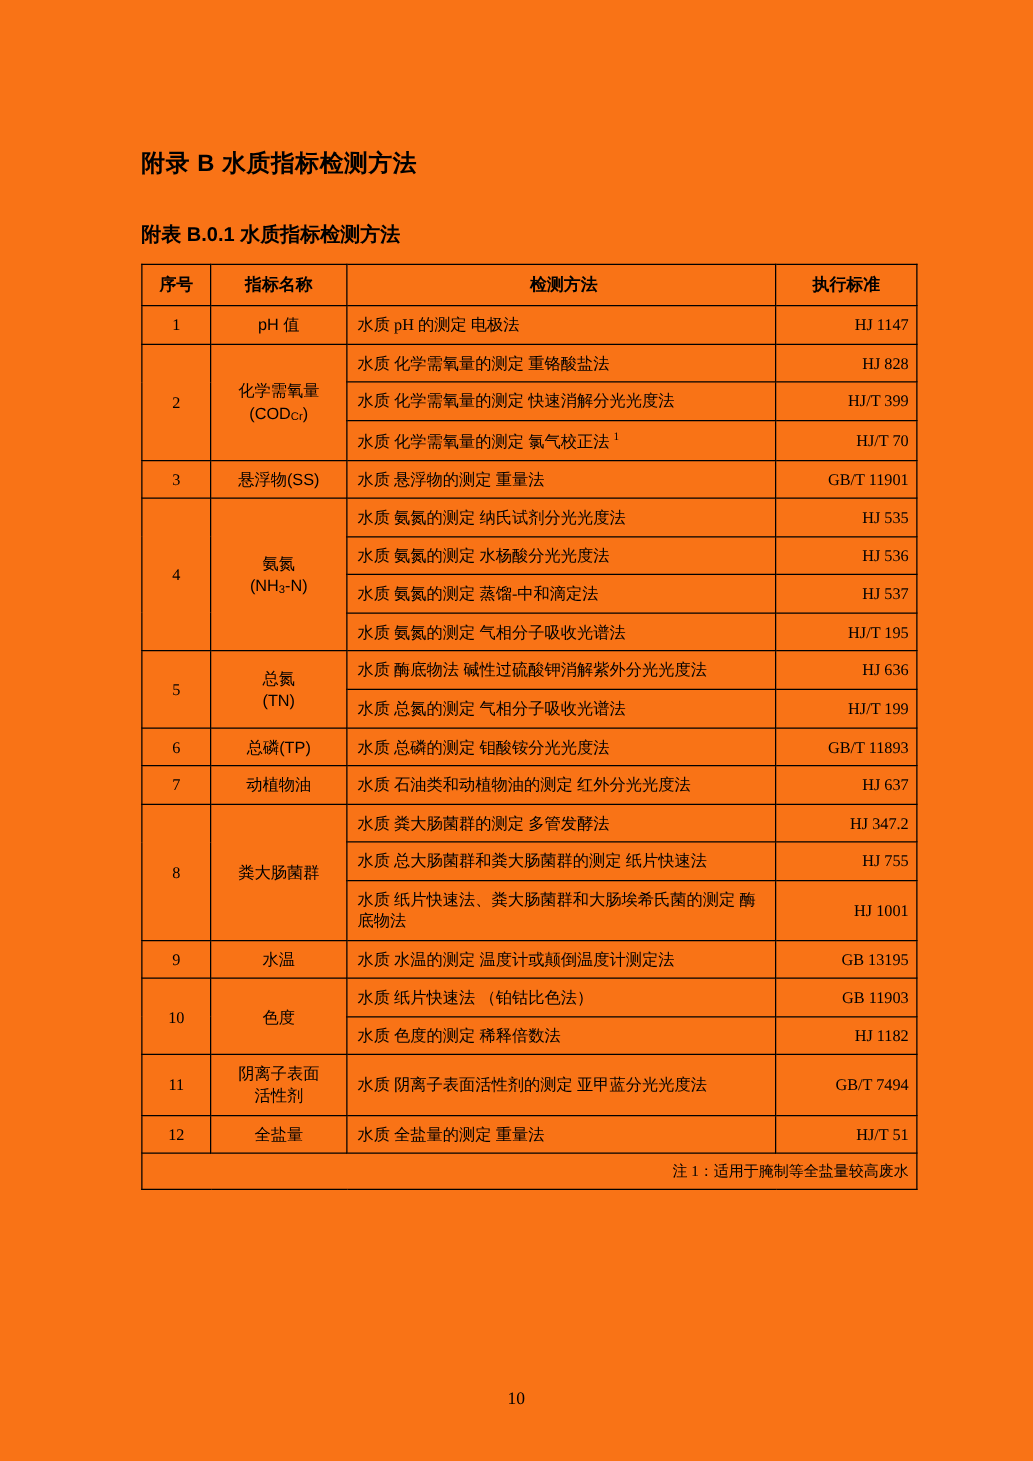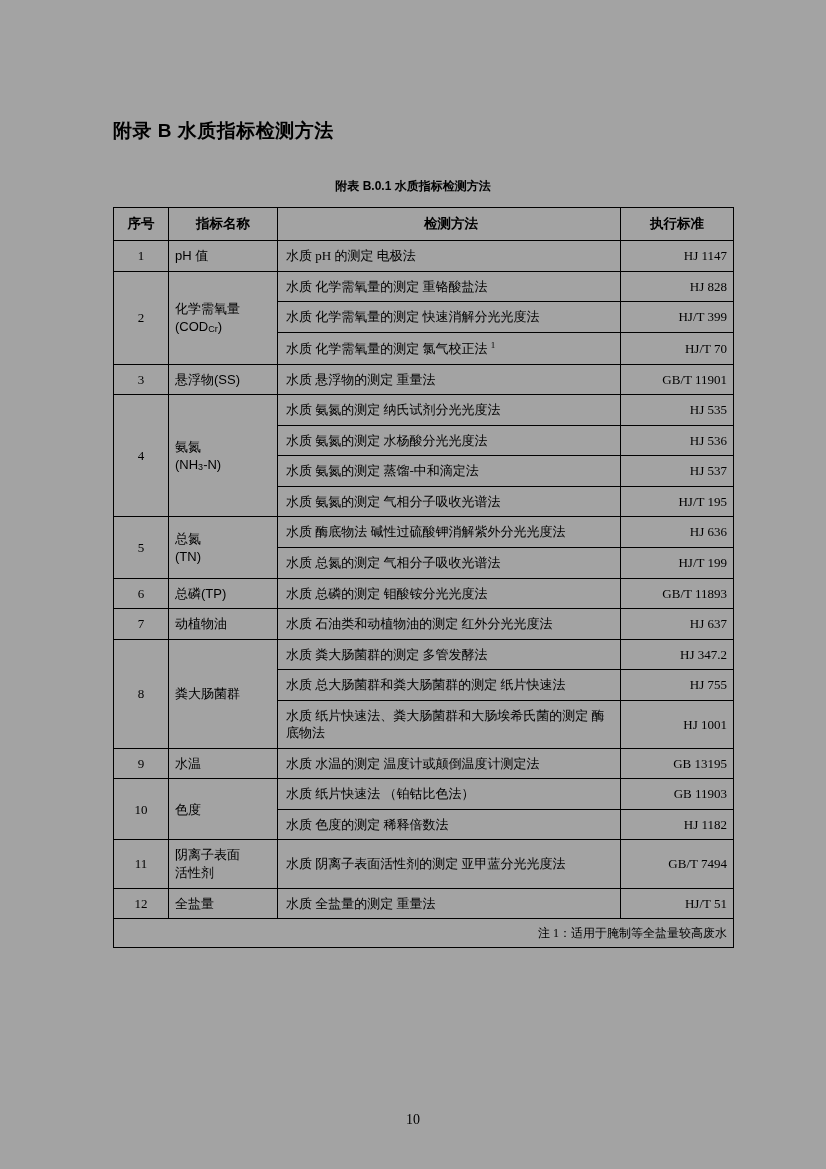--- a/index.html
+++ b/index.html
@@ -3,21 +3,21 @@
 <meta charset="utf-8">
 <style>
   html, body {
     margin: 0;
     padding: 0;
     background: #8c8c8c;
   }
   .page {
     width: 826px;
     height: 1169px;
-    background: #a3a3a3;
+    background: #f97316;
     position: relative;
     margin: 0 auto;
     box-sizing: border-box;
     font-family: "Liberation Serif", serif;
     color: #000;
     overflow: hidden;
   }
   .content {
     position: absolute;
     left: 113px;
@@ -25,24 +25,24 @@
     width: 600px;
   }
   .appendix-title {
     font-family: "Liberation Sans", sans-serif;
     font-weight: bold;
     font-size: 19px;
     letter-spacing: 0.5px;
     margin: 0 0 34px 0;
   }
   .table-caption {
-    text-align: center;
+    text-align: left;
     font-family: "Liberation Sans", sans-serif;
     font-weight: bold;
-    font-size: 12px;
+    font-size: 16px;
     margin: 0 0 12px 0;
   }
   table.wq {
     border-collapse: collapse;
     width: 600px;
     table-layout: fixed;
     font-size: 13px;
     line-height: 1.35;
   }
   table.wq td, table.wq th {
@@ -52,21 +52,21 @@
     font-weight: normal;
   }
   table.wq thead th {
     text-align: center;
     font-family: "Liberation Sans", sans-serif;
     font-weight: bold;
     font-size: 13.5px;
     padding: 7px 4px;
   }
   .c-no { width: 46px; text-align: center; }
-  .c-name { width: 100px; }
+  .c-name { width: 100px; text-align: center; }
   .c-method { width: 330px; text-align: left; padding-left: 8px !important; }
   .c-std { width: 104px; text-align: right; }
   .idx-name {
     font-family: "Liberation Sans", sans-serif;
     font-size: 13px;
   }
   .idx-name .sub-line { display: block; }
   sub { font-size: 9px; vertical-align: bottom; margin-top: 24px; }
   sup { font-size: 9px; vertical-align: super; }
   .note-row td {

